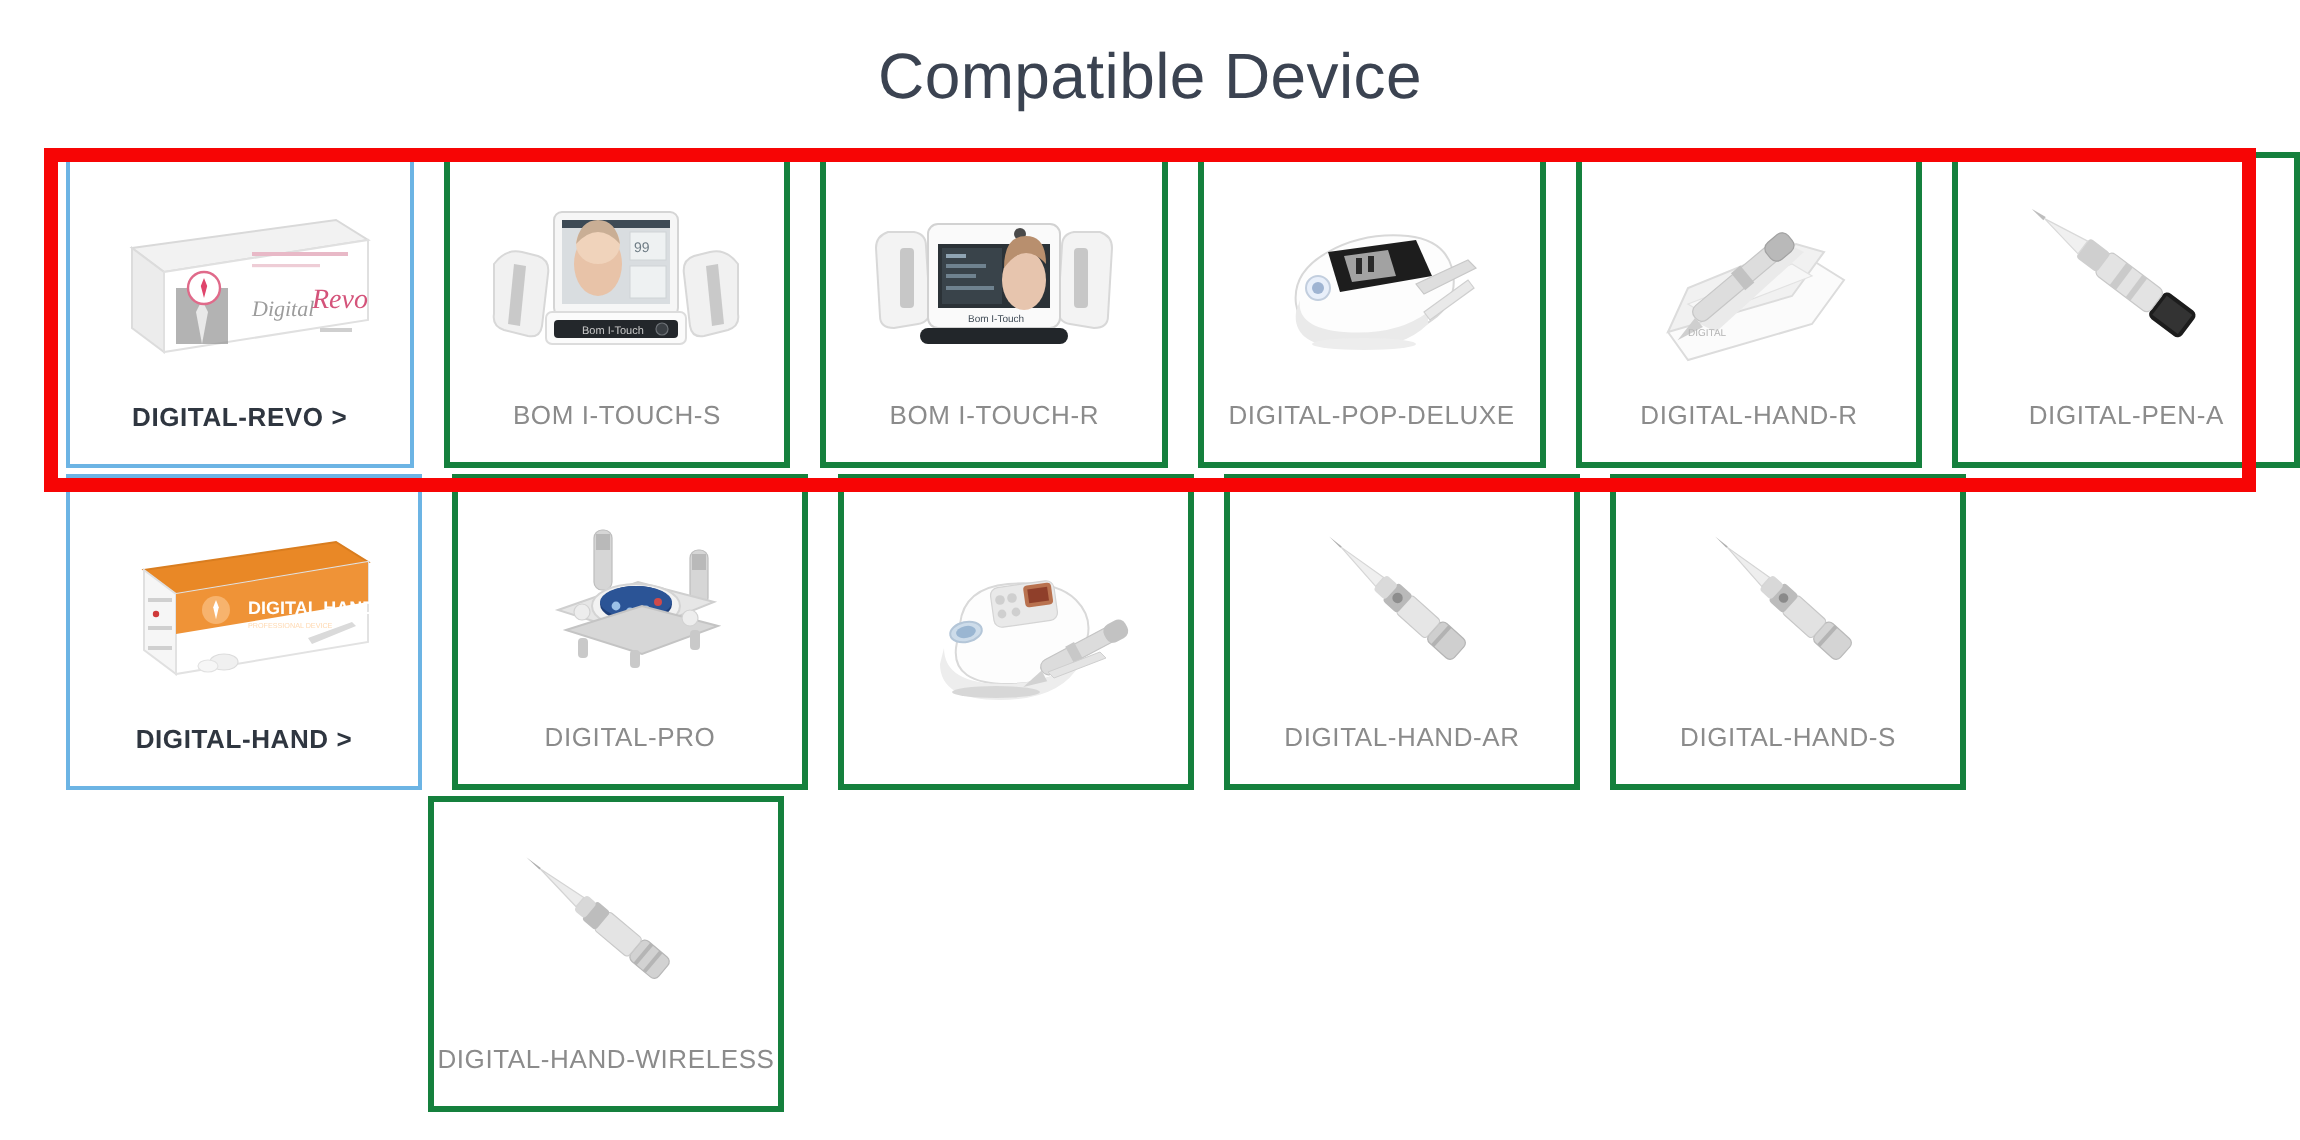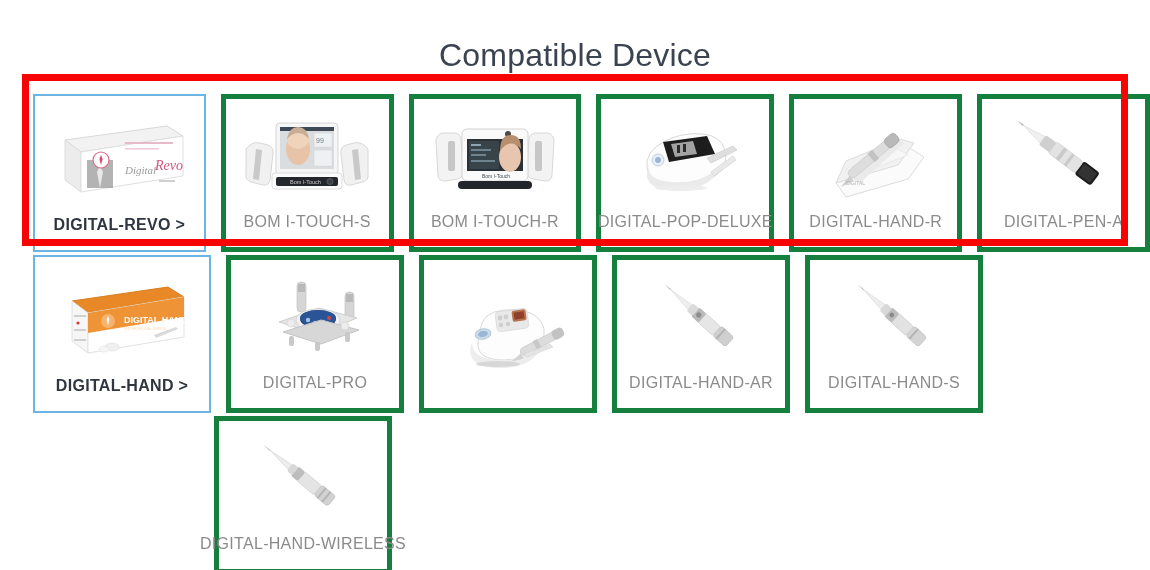--- a/index.html
+++ b/index.html
@@ -3,33 +3,33 @@
 <meta charset="utf-8">
 <style>
   html,body{margin:0;padding:0;}
   body{
     width:1150px;height:570px;background:#ffffff;
     font-family:"Liberation Sans","DejaVu Sans",sans-serif;
     overflow:hidden;position:relative;
   }
   .page-title{
     text-align:center;font-size:32px;font-weight:400;color:#3b4351;
-    letter-spacing:.2px;margin:17px;padding:16px 0 0 0;height:44px;line-height:44px;
+    letter-spacing:.2px;margin:0;padding:16px 0 0 0;height:44px;line-height:44px;
   }
   .grid-wrap{position:relative;padding:0 0 0 33px;margin-top:16px;}
   .row{display:flex;gap:15px;margin-bottom:3px;}
   .card{
-    width:178px;height:158px;border:5px solid #15803d;background:#fff;
+    width:178px;height:158px;border:3px solid #15803d;background:#fff;
     box-sizing:border-box;display:flex;flex-direction:column;
     align-items:center;justify-content:flex-start;position:relative;
   }
   .card.selected{border:2px solid #6cb4e4;}
   .card .thumb{flex:1;display:flex;align-items:center;justify-content:center;width:100%;}
   .card .label{
-    font-size:16px;color:#8b8b8b;letter-spacing:.3px;
+    font-size:13px;color:#8b8b8b;letter-spacing:.3px;
     padding-bottom:16px;text-align:center;white-space:nowrap;
   }
   .card.selected .label{color:#2f3640;font-weight:bold;}
   .row3{margin-left:181px;}
   .highlight-box{
     position:absolute;left:22px;top:74px;width:1106px;height:172px;
     border:7px solid #f70505;box-sizing:border-box;pointer-events:none;z-index:5;
   }
   svg{display:block;}
 </style>

